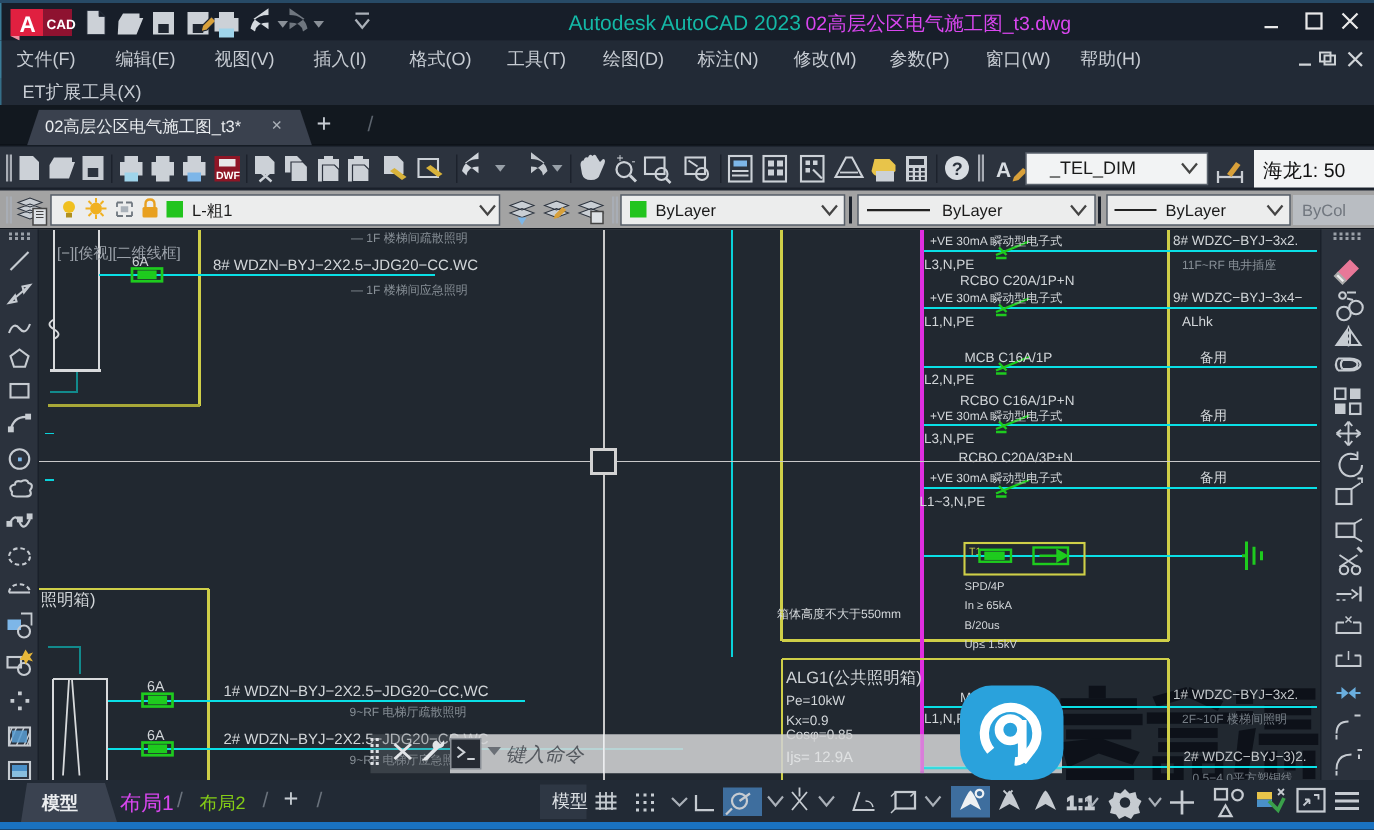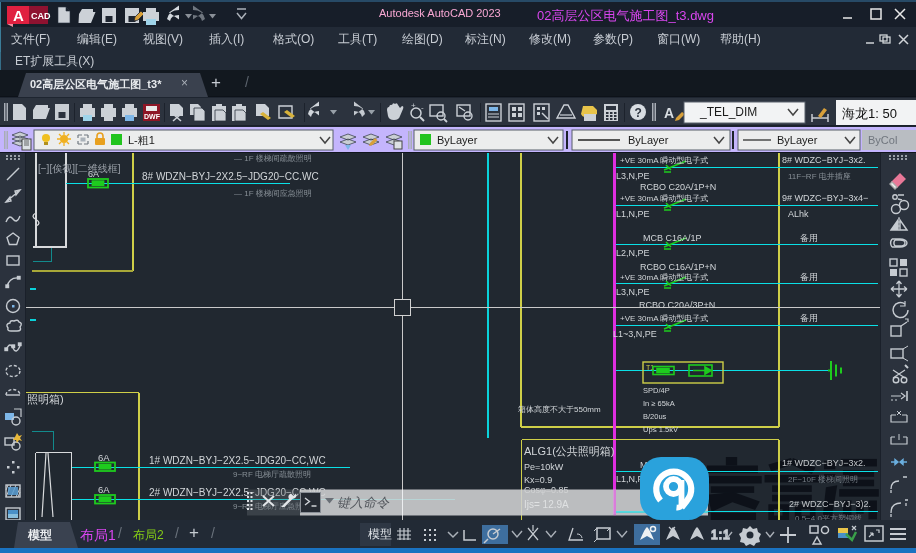--- a/index.html
+++ b/index.html
@@ -4,21 +4,21 @@
 *{margin:0;padding:0;box-sizing:border-box}
 html,body{width:916px;height:553px;overflow:hidden;background:#10161e;font-family:"Liberation Sans",sans-serif}
 #win{position:absolute;left:0;top:0;width:916px;height:553px;background:#1e2530}
 .abs{position:absolute}
 #topstrip{left:0;top:0;width:916px;height:2px;background:#274a66}
 #titlebar{left:0;top:2px;width:916px;height:25px;background:#171e29;border-left:1px solid #3b7d99}
 #menubar{left:0;top:27px;width:916px;height:25px;background:#222a36;border-left:1px solid #3b7d99}
 #menubar2{left:0;top:52px;width:916px;height:18px;background:#222a36;border-left:1px solid #356e88}
 #tabbar{left:0;top:70px;width:916px;height:27px;background:#12181f;border-bottom:1px solid #0d1219}
 #tb1{left:0;top:98px;width:916px;height:28px;background:#2c333e;border-bottom:1px solid #1a202a}
-#tb2{left:0;top:127px;width:916px;height:26px;background:#c4b5fd;border-bottom:1px solid #11161d}
+#tb2{left:0;top:127px;width:916px;height:26px;background:#a3a3a3;border-bottom:1px solid #11161d}
 #ltb{left:0;top:153px;width:26px;height:367px;background:#2b323d;border-right:1px solid #1a202a}
 #rtb{left:880px;top:153px;width:36px;height:367px;background:#2b323d;border-left:1px solid #1a202a}
 #canvas{left:26px;top:153px;width:854px;height:367px;background:#212830;overflow:hidden}
 #statusbar{left:0;top:520px;width:916px;height:28px;background:#222a35}
 #bluestrip{left:0;top:548px;width:916px;height:5px;background:#1a72c0}
 .mi{position:absolute;top:0;height:25px;line-height:25px;font-size:12px;color:#c7ccd3;white-space:nowrap}
 .t{position:absolute;white-space:nowrap}
 </style></head>
 <body>
 <div id="win">
@@ -44,21 +44,21 @@
       <path d="M80 12 l6 -6 l3 3 l-6 6 l-4 1 Z" fill="#d8a03a" stroke="#1e2530" stroke-width="0.8"></path>
       <path d="M88 7 h16 v9 h-16 Z M91 3 h10 v4 h-10 Z"></path>
           <rect x="91" y="14" width="10" height="6" fill="#9fd4ea"></rect>
     </g>
     <path d="M112 14 q2 -9 12 -9 l0 -4.5 l-10 7 l10 7 l0 -4.5 q-8 0 -9 6 Z" fill="#d4d9de"></path>
     <path d="M130 9 l7 0 l-3.5 4.5 Z" fill="#8a9098"></path>
     <path d="M150 14 q-2 -9 -12 -9 l0 -4.5 l10 7 l-10 7 l0 -4.5 q8 0 9 6 Z" fill="#6f767f"></path>
     <path d="M154 9 l7 0 l-3.5 4.5 Z" fill="#8a9098"></path>
     <path d="M182 4 h9 M182 8 l4.5 5.5 l4.5 -5.5" stroke="#aab0b8" fill="none" stroke-width="1.5"></path>
   </svg>
-  <div class="t" style="left:378px;top:5px;font-size:11px;color:#f9a8d4">Autodesk AutoCAD 2023</div>
+  <div class="t" style="left:378px;top:5px;font-size:14px;color:#14b8a6">Autodesk AutoCAD 2023</div>
   <div class="t" style="left:536px;top:5px;font-size:13px;color:#d946ef">02高层公区电气施工图_t3.dwg</div>
   <svg class="abs" style="left:840px;top:6px" width="70" height="14" viewBox="0 0 70 14">
     <path d="M2 10 h9" stroke="#e8e8e8" stroke-width="1.5"></path>
     <rect x="30" y="1" width="10" height="10" fill="none" stroke="#e8e8e8" stroke-width="1.5"></rect>
     <path d="M54 1 l10 10 M64 1 l-10 10" stroke="#e8e8e8" stroke-width="1.5"></path>
   </svg>
 </div>
 <div id="menubar2" class="abs">
   <div class="mi" style="left:14px;height:18px;line-height:18px">ET扩展工具(X)</div>
 </div>
@@ -77,21 +77,21 @@
   <div class="mi" style="left:719px">帮助(H)</div>
   <svg class="abs" style="left:840px;top:7px" width="76" height="12" viewBox="0 0 76 12">
     <path d="M25 9 h8" stroke="#d0d4d8" stroke-width="1.5"></path>
     <rect x="42" y="3" width="7" height="6" fill="none" stroke="#d0d4d8" stroke-width="1.3"></rect>
     <rect x="39" y="1" width="7" height="6" fill="none" stroke="#d0d4d8" stroke-width="1.3"></rect>
     <path d="M58 1 l9 9 M67 1 l-9 9" stroke="#d0d4d8" stroke-width="1.5"></path>
   </svg>
 </div>
 <div id="tabbar" class="abs">
   <div class="abs" style="left:18px;top:3px;width:190px;height:24px;background:#3a414e;clip-path:polygon(8px 0,182px 0,190px 24px,0 24px)"></div>
-  <div class="t" style="left:30px;top:7px;font-size:11px;font-weight:bold;color:#e8ebee">02高层公区电气施工图_t3*</div>
+  <div class="t" style="left:30px;top:7px;font-size:11px;font-weight:normal;color:#e8ebee">02高层公区电气施工图_t3*</div>
   <div class="t" style="left:181px;top:6px;font-size:12px;color:#aab0b8">×</div>
   <div class="t" style="left:211px;top:3px;font-size:17px;color:#c7ccd3">+</div>
   <div class="t" style="left:245px;top:4px;font-size:14px;color:#5c646e">/</div>
 </div>
 <div id="tb1" class="abs">
   <svg class="abs" style="left:0;top:0" width="916" height="28" viewBox="0 0 916 28">
     <g fill="#a8adb5">
       <rect x="4" y="5" width="1.5" height="18"></rect>
           <rect x="6.5" y="5" width="1.5" height="18"></rect>
     </g>

